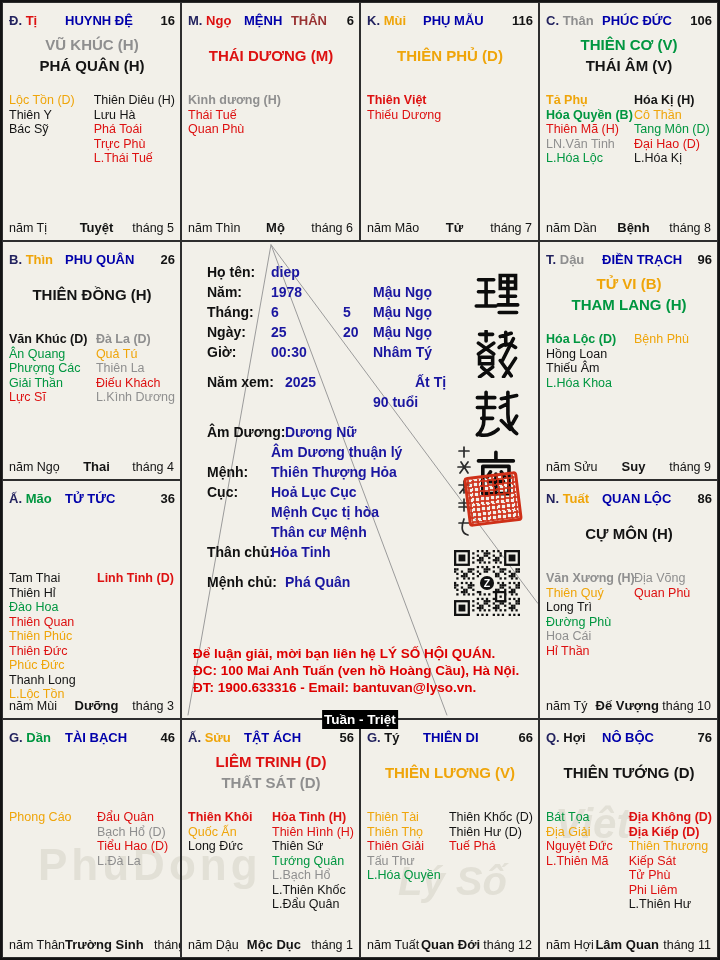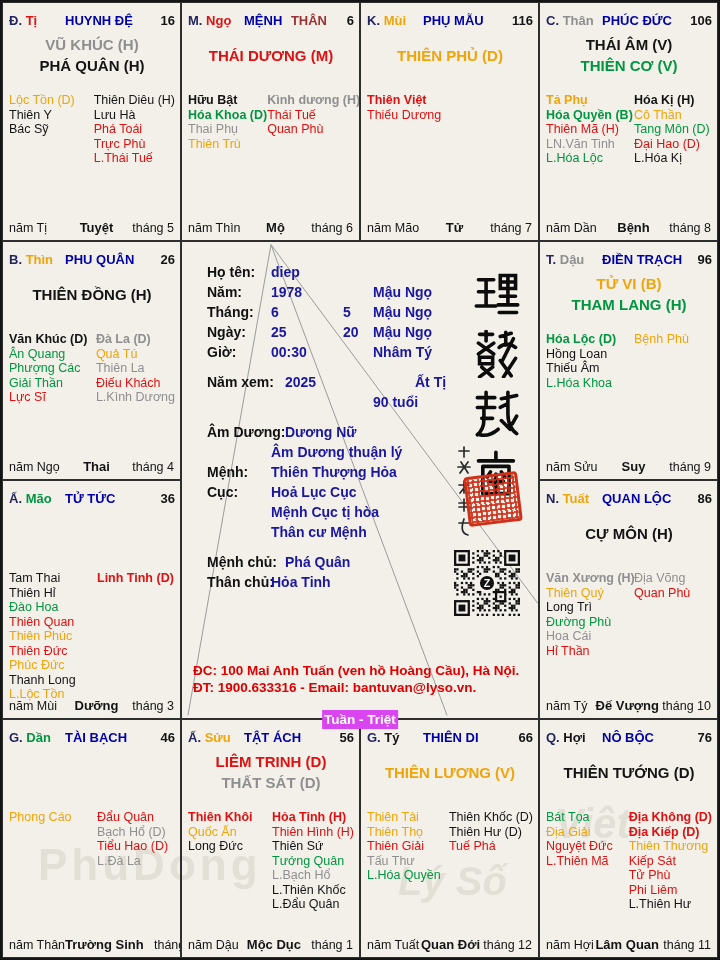--- a/index.html
+++ b/index.html
@@ -43,21 +43,21 @@
   .callig svg{display:block;margin-bottom:12px;}
   .smallscript{position:absolute;left:273px;top:203px;z-index:1;}
   .seal{position:absolute;left:284px;top:232px;width:54px;height:50px;z-index:1;
         border:3px solid #cf3018;border-radius:4px;transform:rotate(-7deg);
         background:repeating-linear-gradient(90deg,rgba(207,48,24,.85) 0 2px,transparent 2px 5px),
                    repeating-linear-gradient(0deg,rgba(207,48,24,.85) 0 2px,transparent 2px 5px);}
   .qr{position:absolute;left:272px;top:308px;width:66px;height:66px;z-index:1;}
   .contact{position:absolute;left:11px;bottom:22px;z-index:1;font-size:13.5px;font-weight:bold;
            color:#dd0000;line-height:17px;white-space:nowrap;}
   .badge{position:absolute;left:50%;bottom:-11px;transform:translateX(-50%);z-index:5;
-         background:#d946ef;color:#fff;font-size:13.5px;font-weight:bold;
+         background:#000000;color:#fff;font-size:13.5px;font-weight:bold;
          padding:2px 2px;white-space:nowrap;}
   .wm{position:absolute;z-index:0;font-weight:bold;color:rgba(125,118,95,0.13);pointer-events:none;}
   .wm1{left:38px;top:840px;font-size:44px;letter-spacing:4px;}
   .wm2{left:398px;top:859px;font-size:40px;font-style:italic;}
   .wm3{left:555px;top:800px;font-size:42px;font-style:italic;}
 </style>
 </head>
 <body>
 
 <div class="page">
@@ -132,27 +132,27 @@
             <span class="iv ">Hoả Lục Cục</span>
           </div>
           <div class="irow">
             <span class="ilabel"></span>
             <span class="iv ">Mệnh Cục tị hòa</span>
           </div>
           <div class="irow">
             <span class="ilabel"></span>
             <span class="iv ">Thân cư Mệnh</span>
           </div>
+          <div class="irow">
+            <span class="ilabel">Thân chủ:</span>
+            <span class="iv ">Hỏa Tinh</span>
+          </div>
           <div class="irow gap">
             <span class="ilabel">Mệnh chủ:</span>
             <span class="iv ">Phá Quân</span>
-          </div>
-          <div class="irow">
-            <span class="ilabel">Thân chủ:</span>
-            <span class="iv ">Hỏa Tinh</span>
           </div>
         </div>
 
       <div class="callig" id="callig">
           <svg width="46" height="48" viewBox="0 0 42 44">
             <path d="M4,9 H18 M4,20 H18 M2,33 H20 M11,9 V33 M24,5 H38 V17 H24 Z M31,5 V30 M24,11 H38 M24,24 H38 M22,32 H40 M23,39 H39" stroke="#0c0c0c" stroke-width="3.3" fill="none" stroke-linecap="round"></path>
           </svg>
           <svg width="46" height="48" viewBox="0 0 42 44">
             <path d="M5,4 H17 M11,1 V10 M4,12 L18,22 M18,12 L4,22 M5,25 H17 V31 H5 Z M7,34 L17,43 M17,34 L5,43 M24,6 L34,3 M29,2 V14 M23,16 Q30,10 38,16 M36,8 L26,28 M24,28 L34,42 M38,26 L27,43" stroke="#0c0c0c" stroke-width="3.3" fill="none" stroke-linecap="round"></path>
           </svg>
@@ -398,20 +398,21 @@
           <rect x="1" y="23" width="5" height="5" fill="#f2f0e9"></rect>
           <rect x="2" y="24" width="3" height="3" fill="#111"></rect>
           <rect x="18" y="18" width="5" height="5" fill="#111"></rect>
           <rect x="19" y="19" width="3" height="3" fill="#f2f0e9"></rect>
           <rect x="20" y="20" width="1" height="1" fill="#111"></rect>
           <circle cx="14.5" cy="14.5" r="3.1" fill="#111"></circle>
           <text x="14.5" y="16.2" text-anchor="middle" font-size="4.6" font-weight="bold" fill="#fff" font-family="Liberation Sans, sans-serif">Z</text>
         </svg>
 
       <div class="contact" id="contact">
+          <div>Để luận giải, mời bạn liên hệ LÝ SỐ HỘI QUÁN.</div>
           <div>ĐC: 100 Mai Anh Tuấn (ven hồ Hoàng Cầu), Hà Nội.</div>
           <div>ĐT: 1900.633316 - Email: bantuvan@lyso.vn.</div>
         </div>
 
       <div class="badge">Tuần - Triệt</div>
     </div>
 
   <div class="cell" style="grid-area: 1 / 1;">
     <div class="cell-head">
       <span class="canchi"><span class="can">Đ.</span> <span class="chi c-red">Tị</span></span>
@@ -448,26 +449,20 @@
     <div class="cell-head">
       <span class="canchi"><span class="can">M.</span> <span class="chi c-red">Ngọ</span></span>
       <span class="pname">MỆNH</span>
       <span class="pextra">THÂN</span>
       <span class="pnum">6</span>
     </div>
     <div class="mains">
           <div class="mstar c-red">THÁI DƯƠNG (M)</div>
         </div>
     <div class="stars">
-      <div class="col-l">
-            <span class="c-black b">Hữu Bật</span>
-            <span class="c-green b">Hóa Khoa (D)</span>
-            <span class="c-gray">Thai Phụ</span>
-            <span class="c-orange">Thiên Trù</span>
-          </div>
       <div class="col-r">
             <span class="c-gray b">Kình dương (H)</span>
             <span class="c-red">Thái Tuế</span>
             <span class="c-red">Quan Phù</span>
           </div>
     </div>
     <div class="foot">
       <span class="fyear">năm Thìn</span>
       <span class="fstage">Mộ</span>
       <span class="fmonth">tháng 6</span>
@@ -498,22 +493,22 @@
   </div>
 
   <div class="cell" style="grid-area: 1 / 4;">
     <div class="cell-head">
       <span class="canchi"><span class="can">C.</span> <span class="chi c-gray">Thân</span></span>
       <span class="pname">PHÚC ĐỨC</span>
 
       <span class="pnum">106</span>
     </div>
     <div class="mains">
+          <div class="mstar c-green">THIÊN CƠ (V)</div>
           <div class="mstar c-black">THÁI ÂM (V)</div>
-          <div class="mstar c-green">THIÊN CƠ (V)</div>
         </div>
     <div class="stars">
       <div class="col-l">
             <span class="c-orange b">Tả Phụ</span>
             <span class="c-green b">Hóa Quyền (B)</span>
             <span class="c-red">Thiên Mã (H)</span>
             <span class="c-gray">LN.Văn Tinh</span>
             <span class="c-green">L.Hóa Lộc</span>
           </div>
       <div class="col-r">

